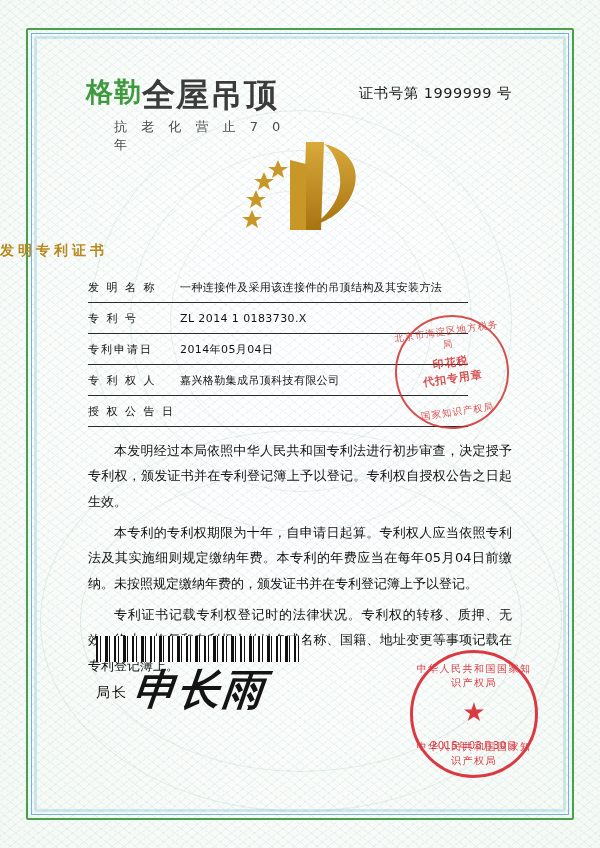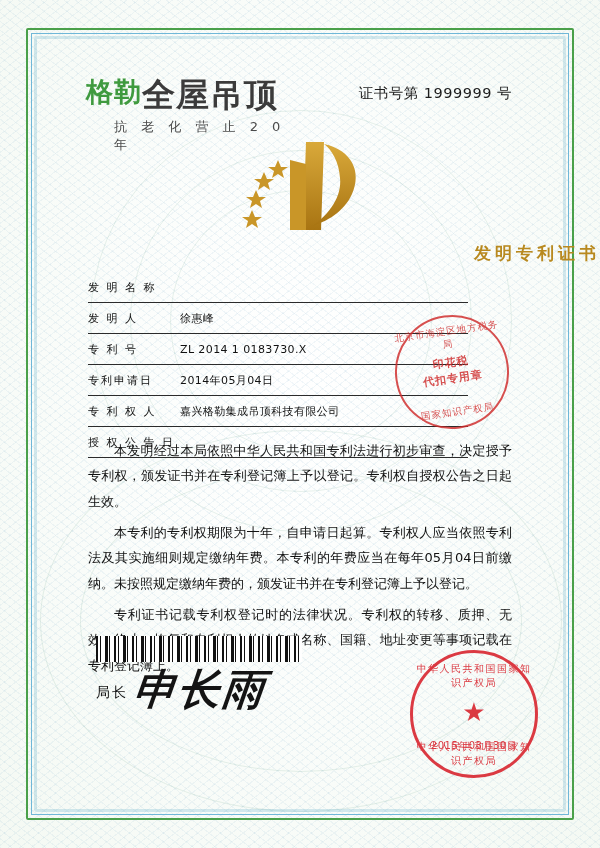--- a/index.html
+++ b/index.html
@@ -59,22 +59,22 @@
     font-size:14.5px;color:#1d1d1d;letter-spacing:0.5px;
   }
   
   .emblem{
     position:absolute;left:0;right:0;top:138px;height:130px;
   }
   .emblem-inner{
     position:relative;width:160px;height:100px;margin:0 auto;
   }
   .emblem-title{
-    text-align:right;margin-top:4px;
-    font-size:17px;color:#b8891f;letter-spacing:4px;font-weight:bold;
+    text-align:left;margin-top:4px;
+    font-size:14px;color:#b8891f;letter-spacing:4px;font-weight:bold;
   }
   
   .fields{
     position:absolute;left:88px;top:272px;right:80px;
   }
   .field{
     display:flex;align-items:baseline;
     font-size:11px;color:#111;
     padding:7.5px 0 7.5px 0;
     border-bottom:1px solid #2b2b2b;
@@ -165,21 +165,21 @@
 
   <div class="border-wave"></div>
   <div class="border-outer"></div>
   <div class="border-inner"></div>
 
   <div class="brand">
     <div class="brand-row">
       <span class="brand-ge">格勒</span>
       <span class="brand-rest">全屋吊顶</span>
     </div>
-    <div class="brand-sub">抗 老 化 营 止 2 0 年</div>
+    <div class="brand-sub">抗 老 化 营 止 7 0 年</div>
   </div>
 
   <div class="cert-no">证书号第 1999999 号</div>
 
   <div class="emblem">
     <div class="emblem-inner">
       <svg width="160" height="100" viewBox="0 0 160 100">
         <defs>
           <linearGradient id="gold" x1="0" y1="0" x2="0" y2="1">
             <stop offset="0%" stop-color="#d9a93a"></stop>
@@ -196,24 +196,21 @@
           <polygon points="58,22 61,29 68,29 62,33 64,40 58,36 52,40 54,33 48,29 55,29"></polygon>
         </g>
       </svg>
     </div>
     <div class="emblem-title">发明专利证书</div>
   </div>
 
   <div class="fields">
     <div class="field">
       <span class="lbl">发 明 名 称</span>
-    </div>
-    <div class="field">
-      <span class="lbl">发 明 人</span>
-      <span class="val">徐惠峰</span>
+      <span class="val">一种连接件及采用该连接件的吊顶结构及其安装方法</span>
     </div>
     <div class="field">
       <span class="lbl">专 利 号</span>
       <span class="val">ZL 2014 1 0183730.X</span>
     </div>
     <div class="field">
       <span class="lbl">专利申请日</span>
       <span class="val">2014年05月04日</span>
     </div>
     <div class="field">

